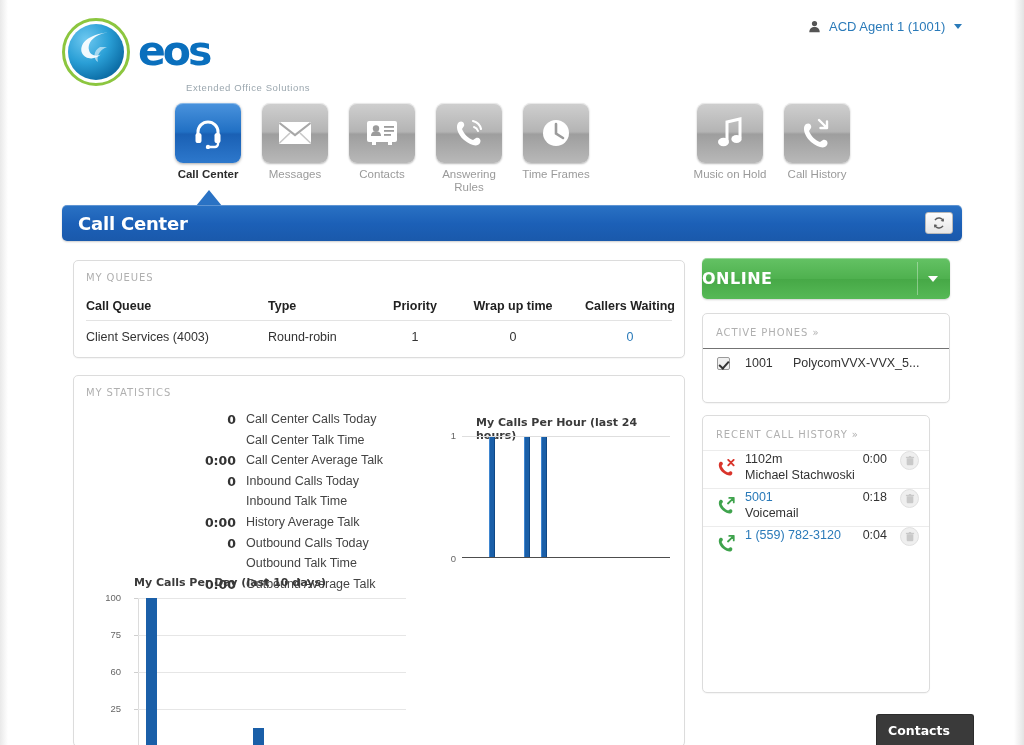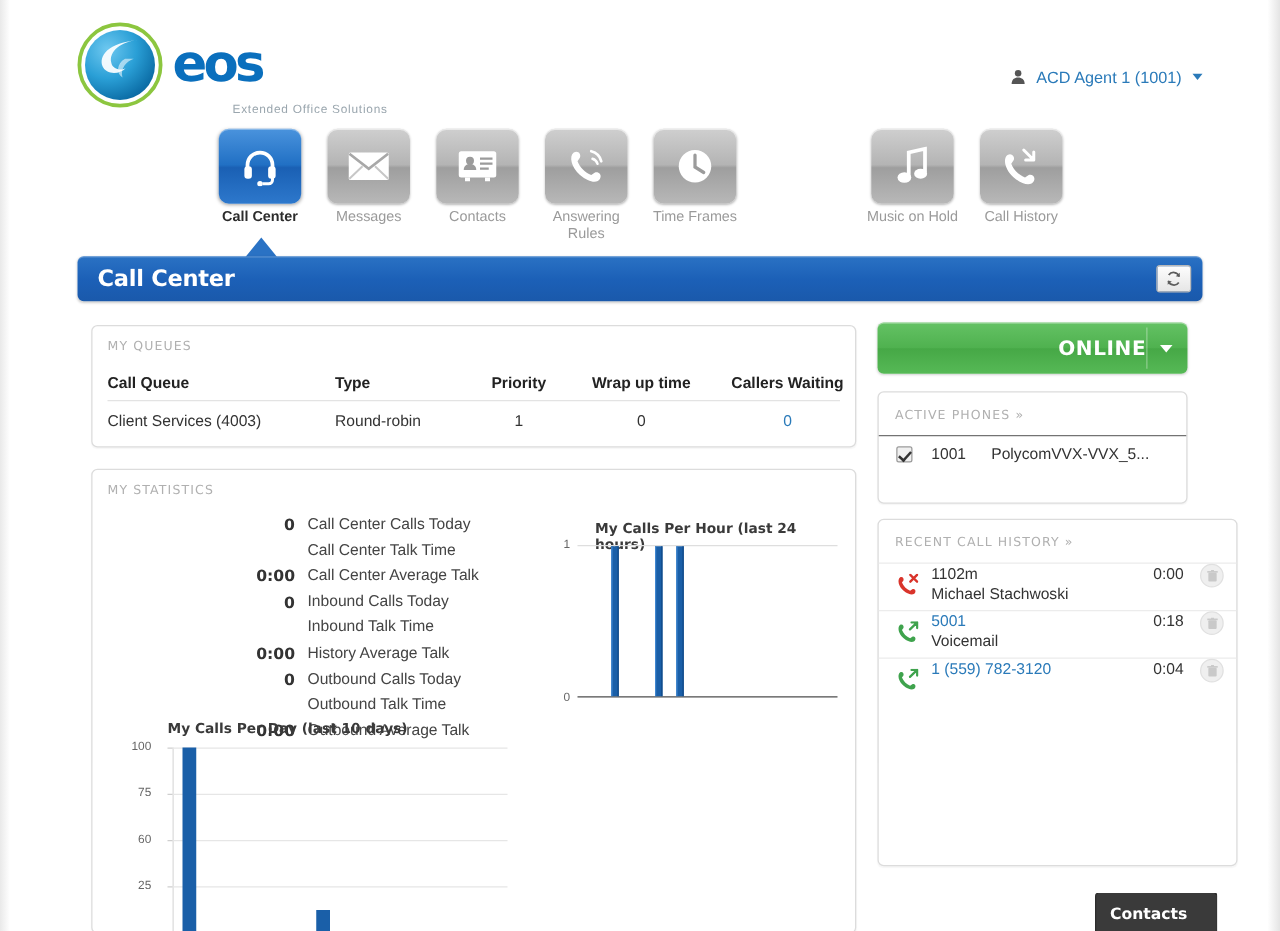--- a/index.html
+++ b/index.html
@@ -49,21 +49,20 @@
   .logo-tag {
     position:absolute; left:124px; top:70px;
     font-size:9.5px; color:#9aa6ae; letter-spacing:0.6px;
     font-family:"Liberation Sans", sans-serif;
   }
 
   .user-menu {
     position:absolute; right:62px; top:19px;
     font-size:13px; color:#2a7ab9; white-space:nowrap;
     cursor:pointer;
-    margin-top:35px;
   }
   .user-menu .uicon {
     display:inline-block; vertical-align:-2px; margin-right:5px;
   }
   .user-menu .caret {
     display:inline-block; margin-left:5px;
     border-left:4px solid transparent; border-right:4px solid transparent;
     border-top:5px solid #2a7ab9; vertical-align:2px;
   }
 
@@ -203,21 +202,21 @@
   }
 
   
   .online-btn {
     position:absolute; left:702px; top:258px; width:248px; height:41px;
     background: linear-gradient(to bottom,#64c264 0%,#4fb14f 50%,#46a846 51%,#56b956 100%);
     border-radius:5px; cursor:pointer;
     box-shadow: inset 0 1px 0 rgba(255,255,255,.35), 0 1px 2px rgba(0,0,0,.18);
   }
   .online-btn .lbl {
-    position:absolute; left:0; top:11px; width:215px; text-align:right;
+    position:absolute; left:0; top:11px; width:215px; text-align:left;
     font-size:16px; font-weight:bold; color:#ffffff; letter-spacing:.5px;
     font-family:"DejaVu Sans", sans-serif;
   }
   .online-btn .divider {
     position:absolute; left:215px; top:4px; width:1px; height:33px;
     background:rgba(255,255,255,.35);
   }
   .online-btn .caret {
     position:absolute; right:12px; top:18px;
     border-left:5px solid transparent; border-right:5px solid transparent;
@@ -240,21 +239,21 @@
     border:solid #333; border-width:0 2px 2px 0; transform:rotate(42deg);
   }
   .ap-ext {
     position:absolute; left:42px; top:7px; font-size:12.5px; color:#333;
   }
   .ap-name {
     position:absolute; left:90px; top:7px; font-size:12.5px; color:#333;
     white-space:nowrap; overflow:hidden; text-overflow:ellipsis; width:150px;
   }
 
-  .call-history { position:absolute; left:702px; top:415px; width:288px; height:278px; }
+  .call-history { position:absolute; left:702px; top:415px; width:228px; height:278px; }
   .call-history .panel-cap { position:absolute; left:13px; top:13px; }
   .ch-list { position:absolute; left:0; top:34px; width:100%; }
   .ch-item {
     position:relative; height:38px; border-top:1px solid #ececec; padding:6px 0 0 0;
   }
   .ch-ico { position:absolute; left:14px; top:8px; width:18px; height:18px; }
   .ch-num {
     position:absolute; left:42px; top:1px; font-size:12.5px; color:#333;
   }
   .ch-num.link { color:#2a7ab9; cursor:pointer; }

